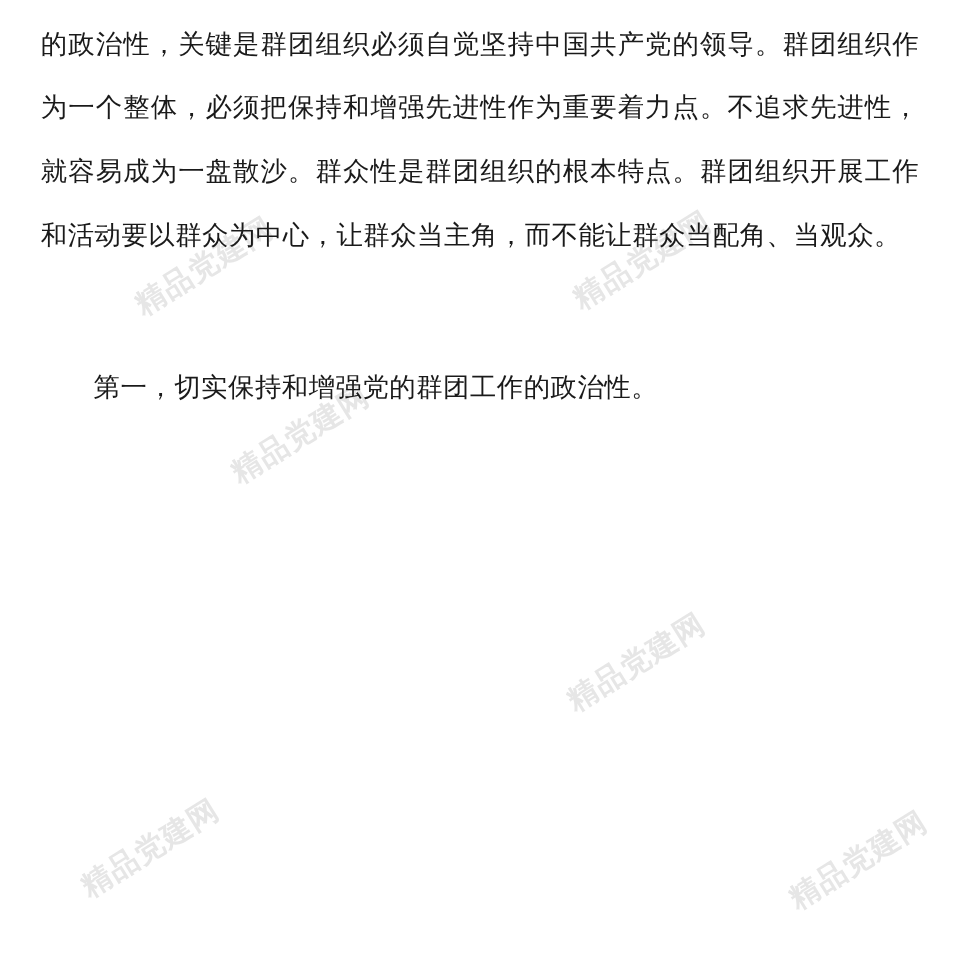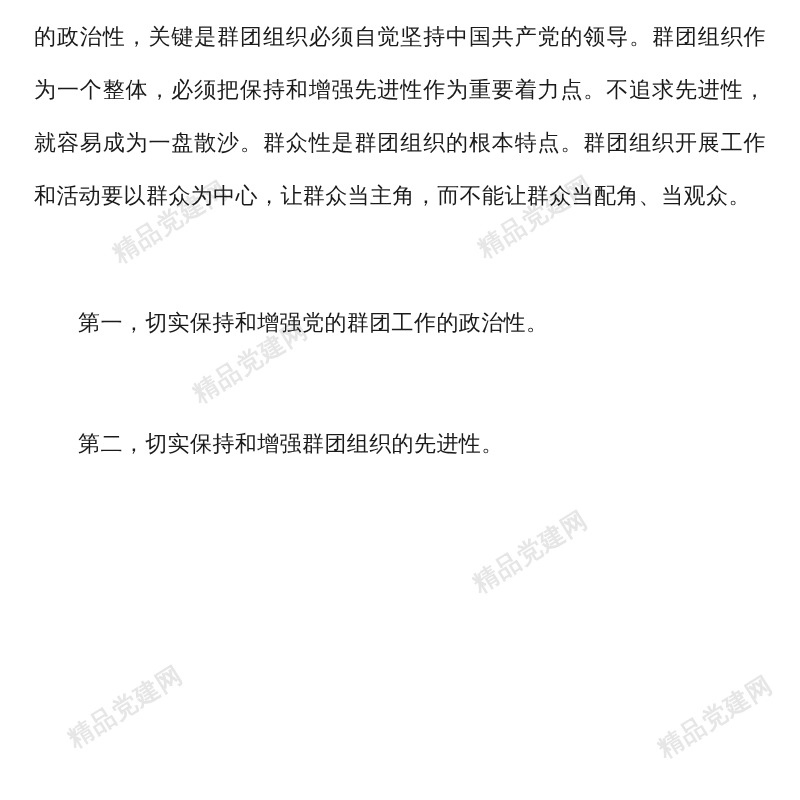--- a/index.html
+++ b/index.html
@@ -92,17 +92,16 @@
 
     <p class="continued">的政治性，关键是群团组织必须自觉坚持中国共产党的领导。群团组织作为一个整体，必须把保持和增强先进性作为重要着力点。不追求先进性，就容易成为一盘散沙。群众性是群团组织的根本特点。群团组织开展工作和活动要以群众为中心，让群众当主角，而不能让群众当配角、当观众。</p>
 
     <div class="gap-large"></div>
 
     <p class="heading">第一，切实保持和增强党的群团工作的政治性。</p>
 
 
     <div class="gap-mid"></div>
 
-    <p class="heading">第二，切实保持和增强群团组织的先进性。</p>
 
 
   </div>
 </div>
 
 </body></html>

